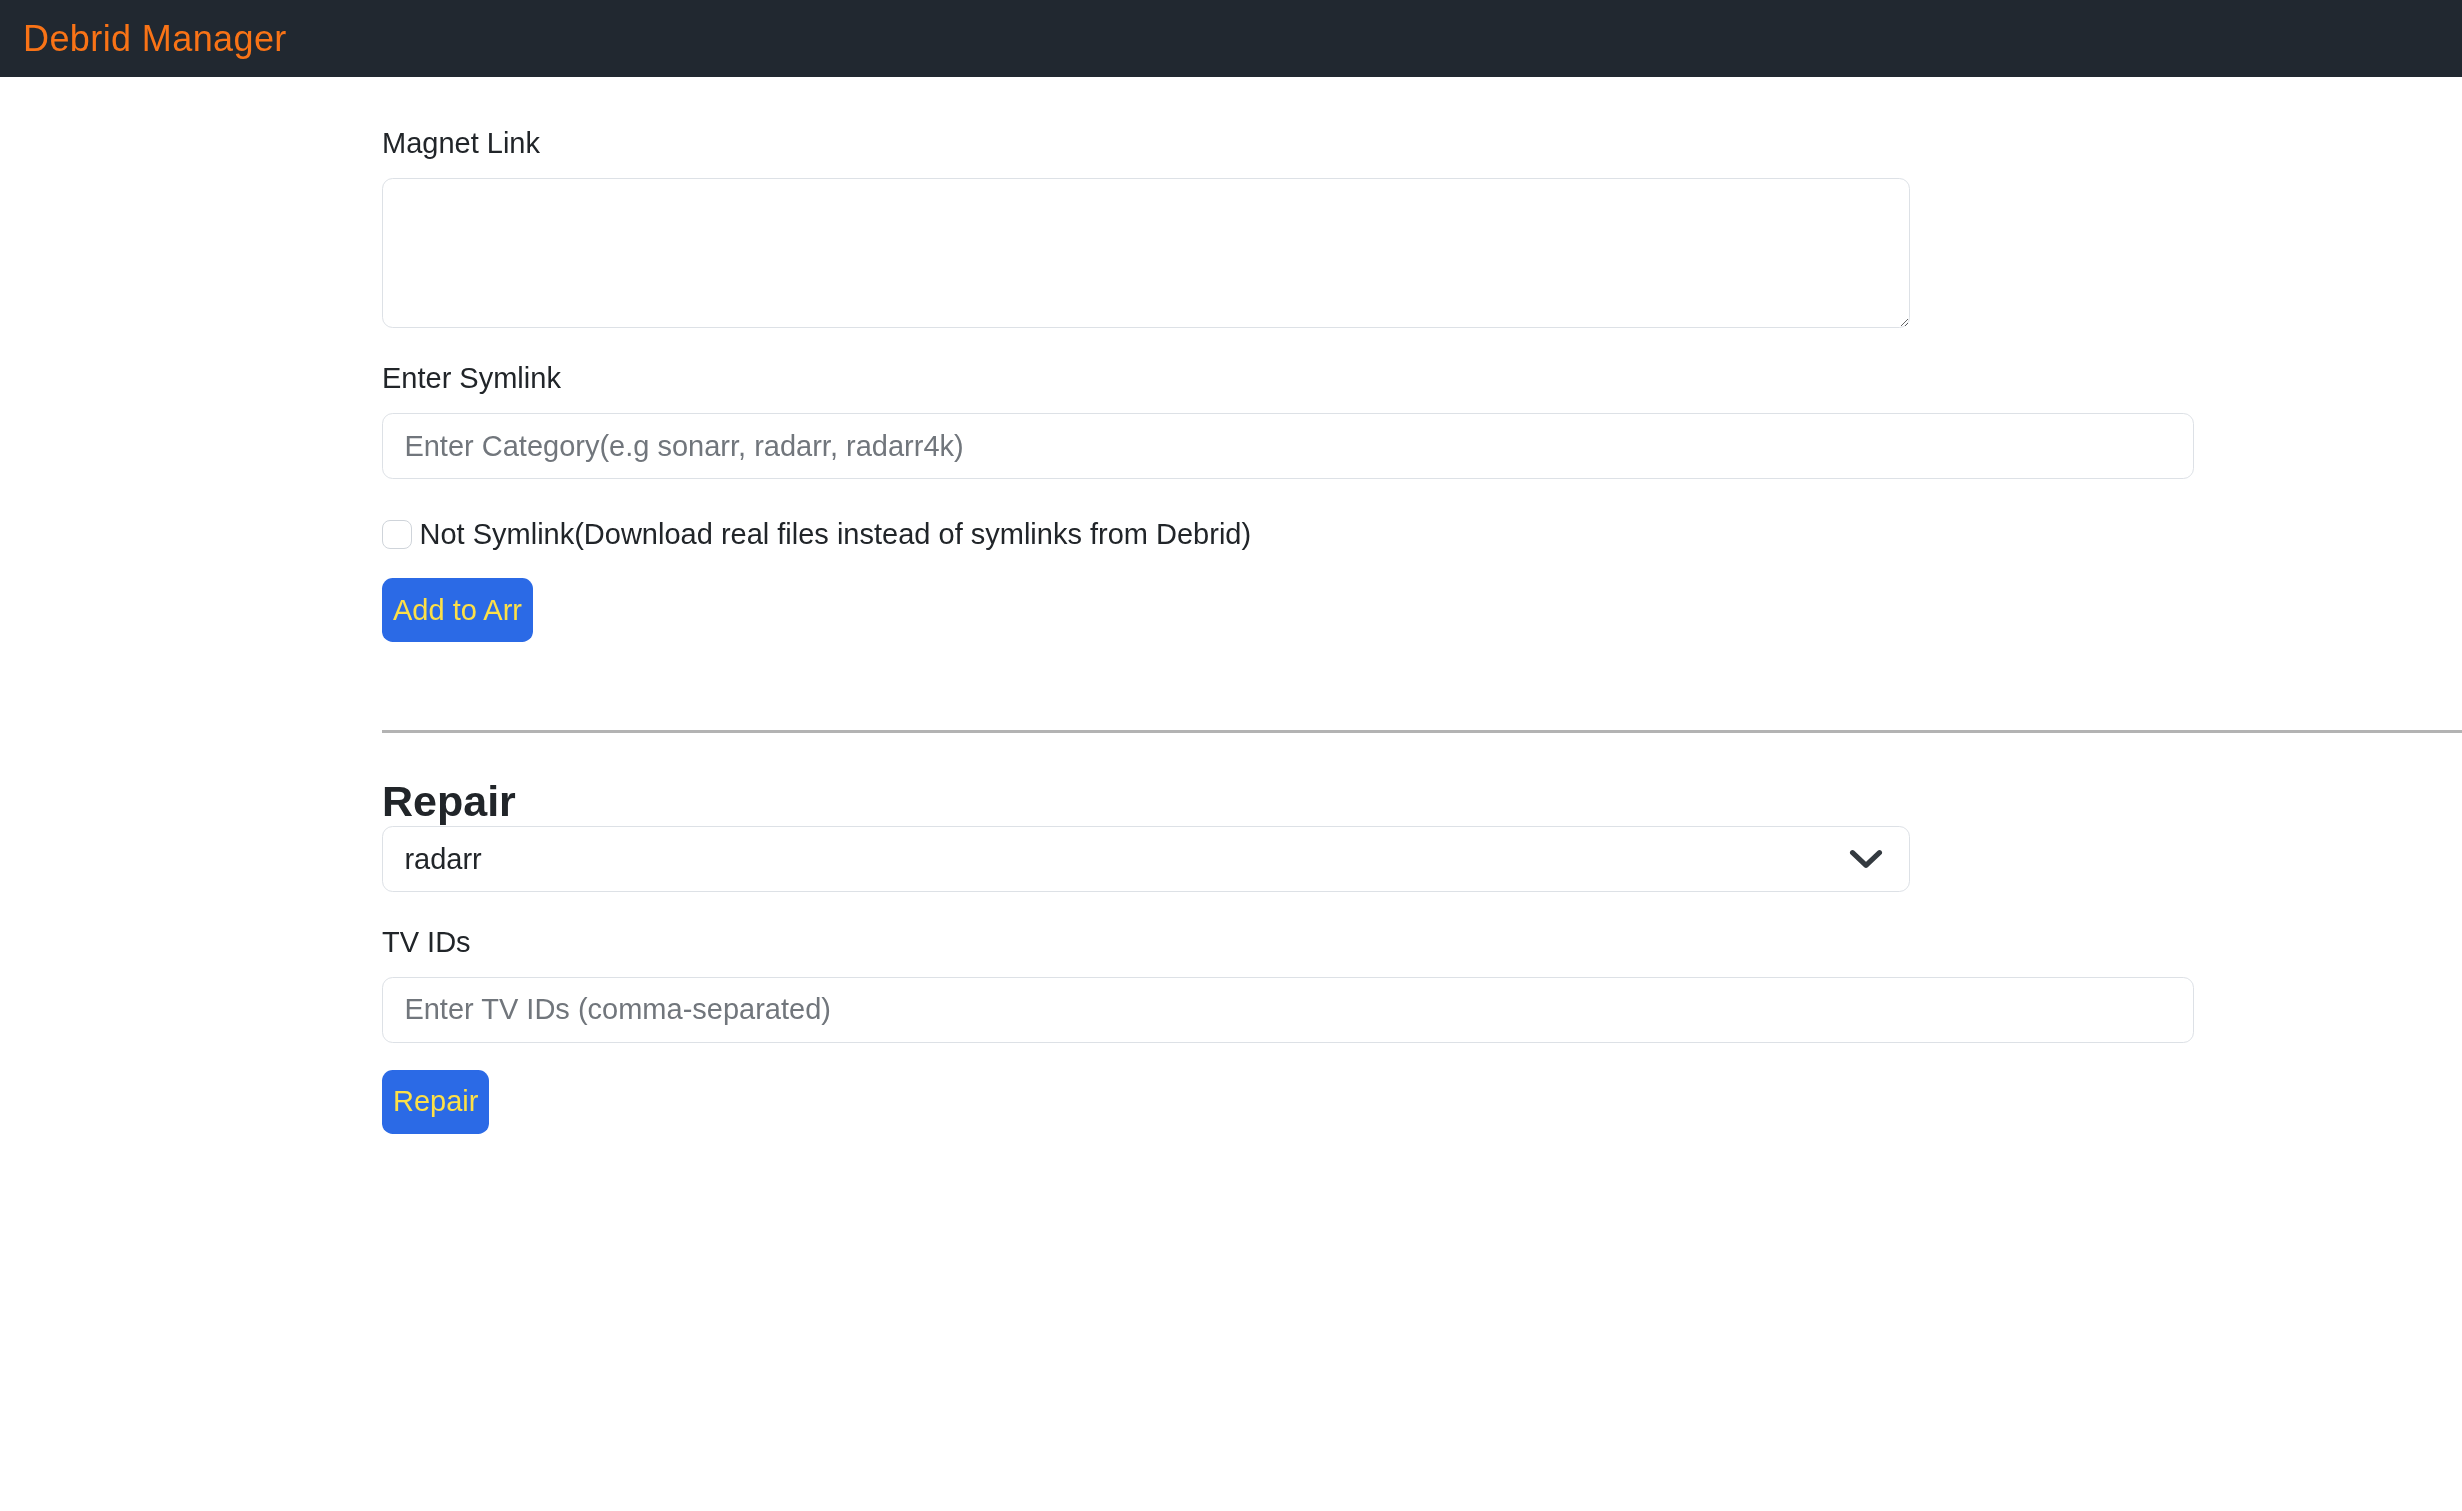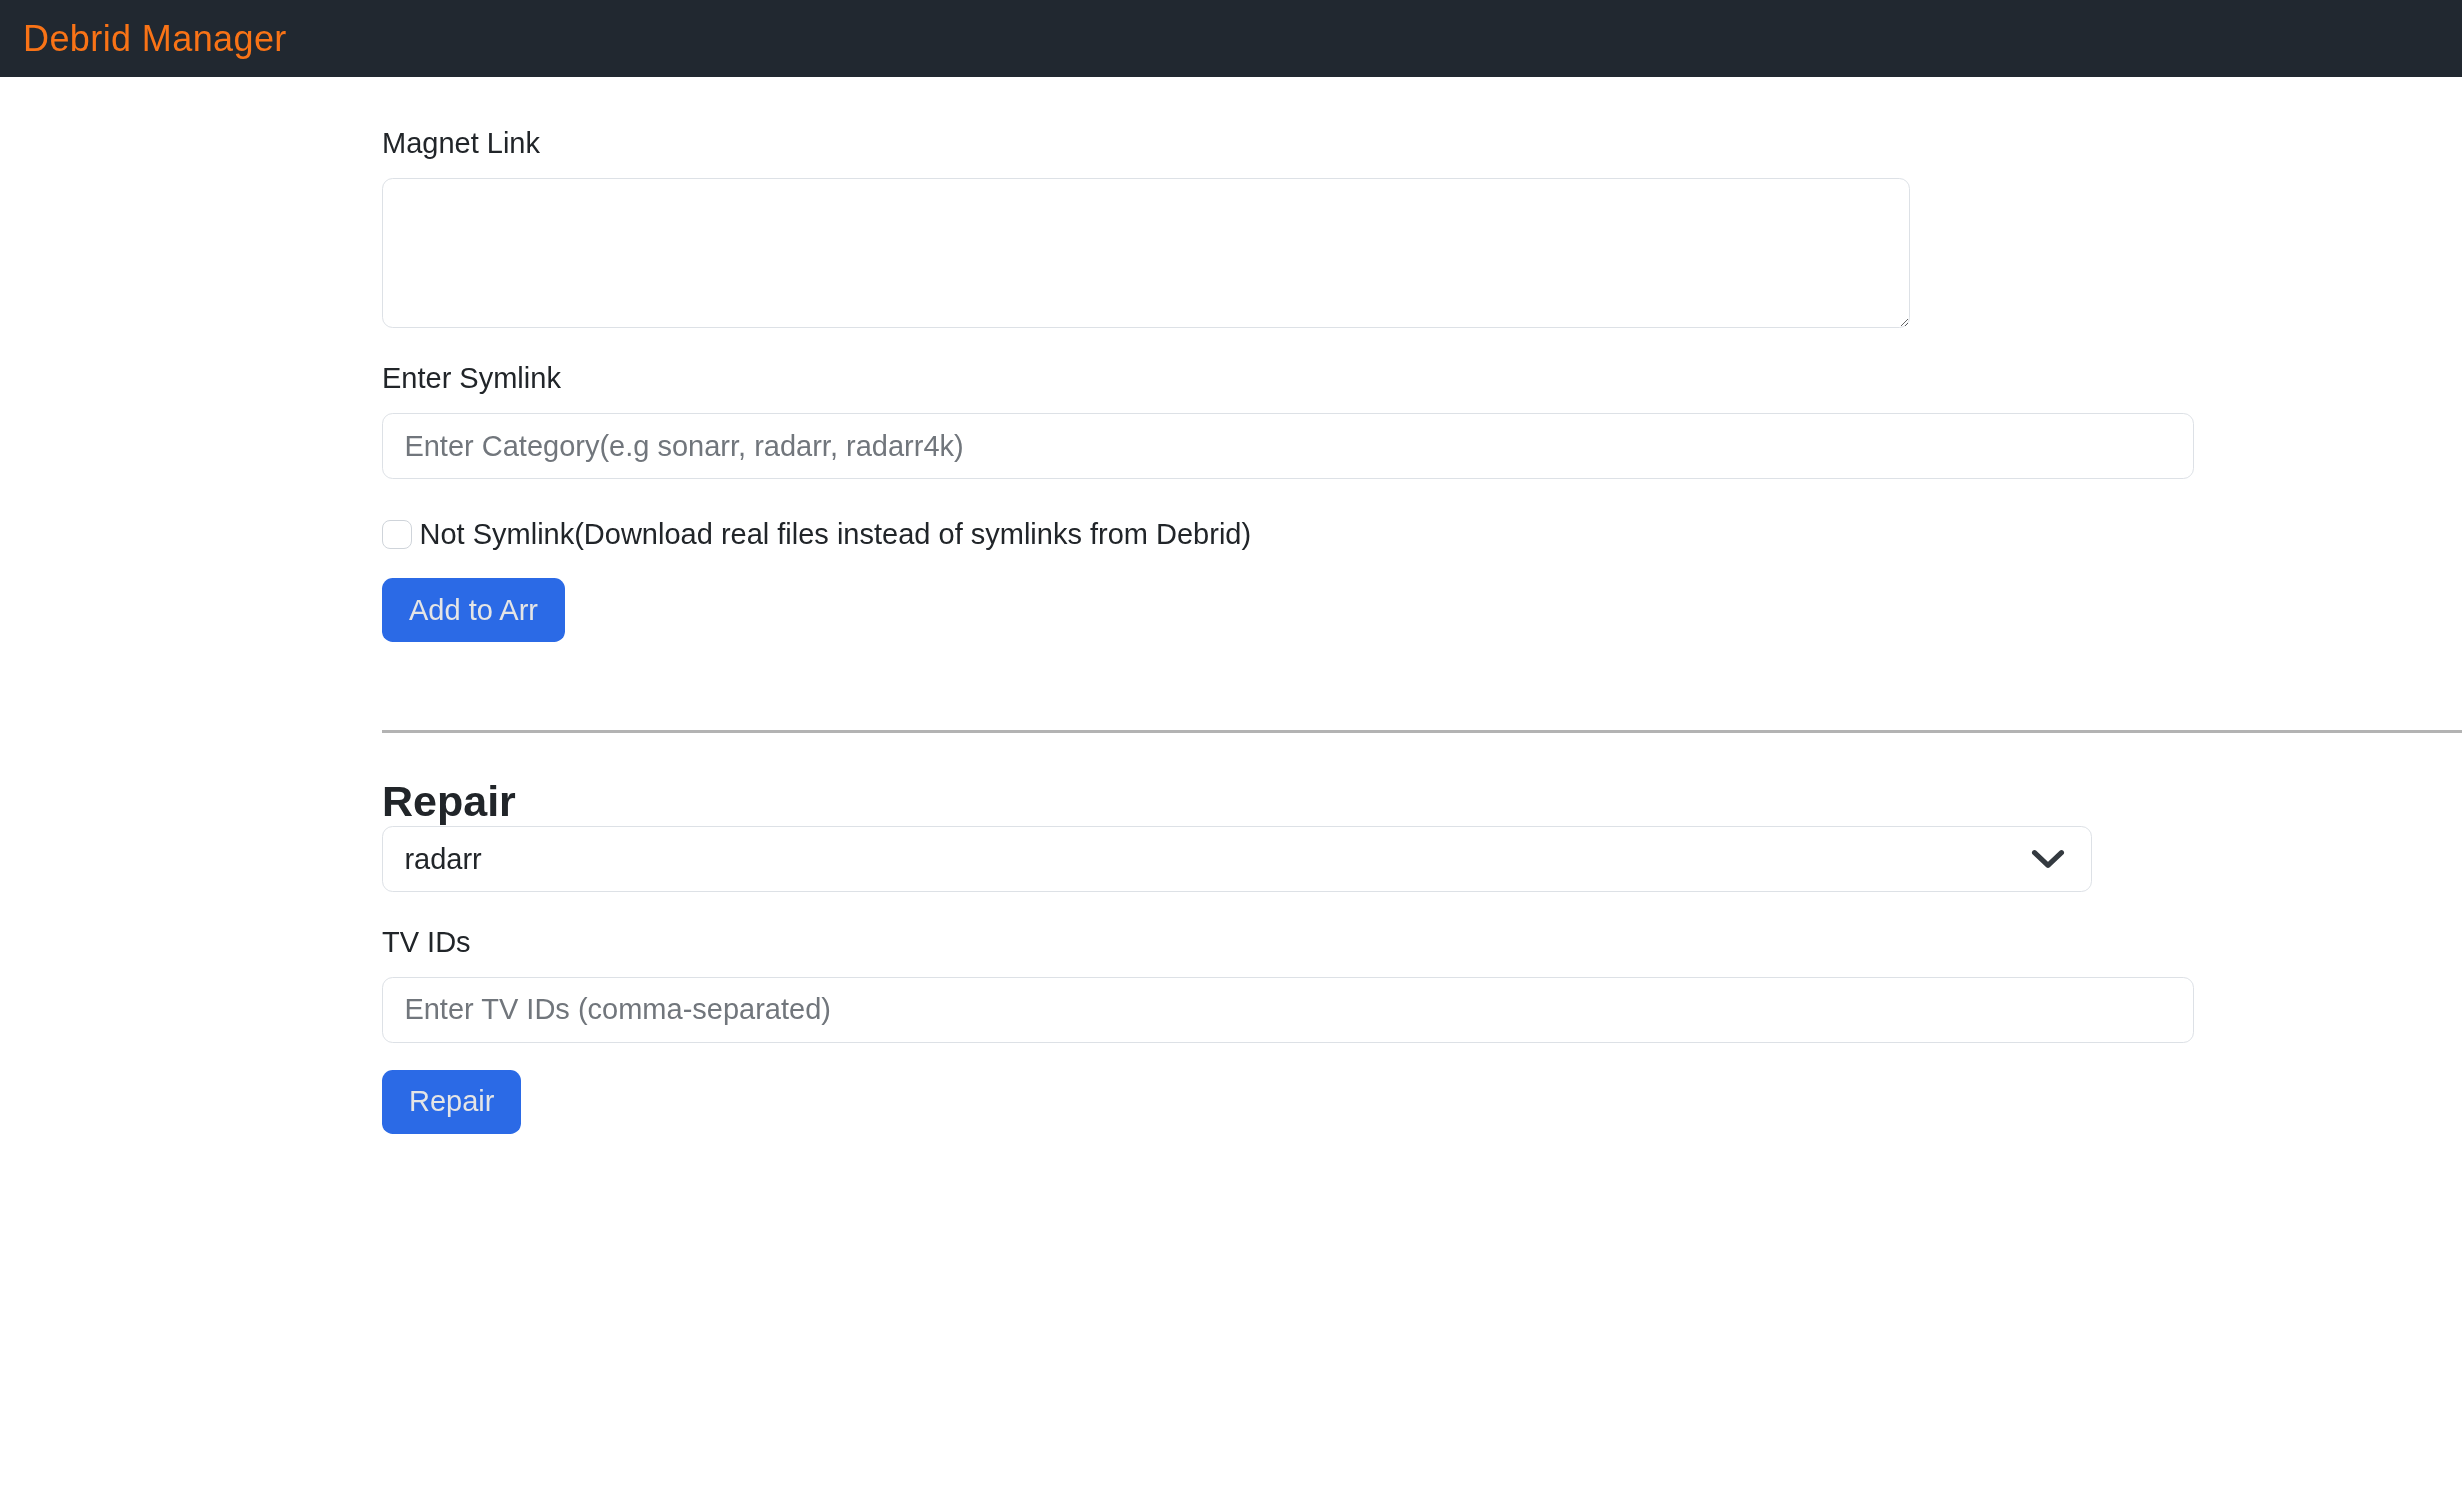--- a/index.html
+++ b/index.html
@@ -62,35 +62,35 @@
     width:29.5px;height:29.5px;flex:0 0 29.5px;
     border:1.8px solid var(--checkbox_border);border-radius:8px;background:#fff;
     display:inline-flex;align-items:center;justify-content:center;cursor:pointer;
   }
   .checkbox svg{display:none;width:20.5px;height:20.5px;}
   .checkbox.checked{background:var(--accent);border-color:var(--accent);}
   .checkbox.checked svg{display:block;}
   .check-label{font-size:29px;color:var(--text);cursor:default;}
 
   .btn{
-    margin-top:27px;height:64px;padding:0 27px;
-    background:var(--accent);color:#e5e5e5;border:none;border-radius:10.7px;
+    margin-top:27px;height:64px;padding:0 11px;
+    background:var(--accent);color:#fde047;border:none;border-radius:10.7px;
     font-family:inherit;font-size:29px;cursor:pointer;display:inline-block;
   }
 
   hr.section-divider{
     border:none;height:2.7px;background:var(--divider);
     margin:88px 0 0 0;width:100%;
   }
 
   h2.repair-heading{
     font-size:43px;font-weight:700;margin:43px 0 0;color:var(--text);line-height:50px;
   }
 
-  .select-wrap{position:relative;width:1710px;}
+  .select-wrap{position:relative;width:1528px;}
   select.arr-select{
     width:100%;height:66px;
     appearance:none;-webkit-appearance:none;-moz-appearance:none;
     border:1.8px solid var(--border);border-radius:10.7px;
     padding:0 63px 0 21.4px;font-family:inherit;font-size:29px;color:var(--text);
     background:#fff;outline:none;cursor:pointer;
   }
   .chevron{
     position:absolute;right:27px;top:50%;transform:translateY(-50%);
     pointer-events:none;

